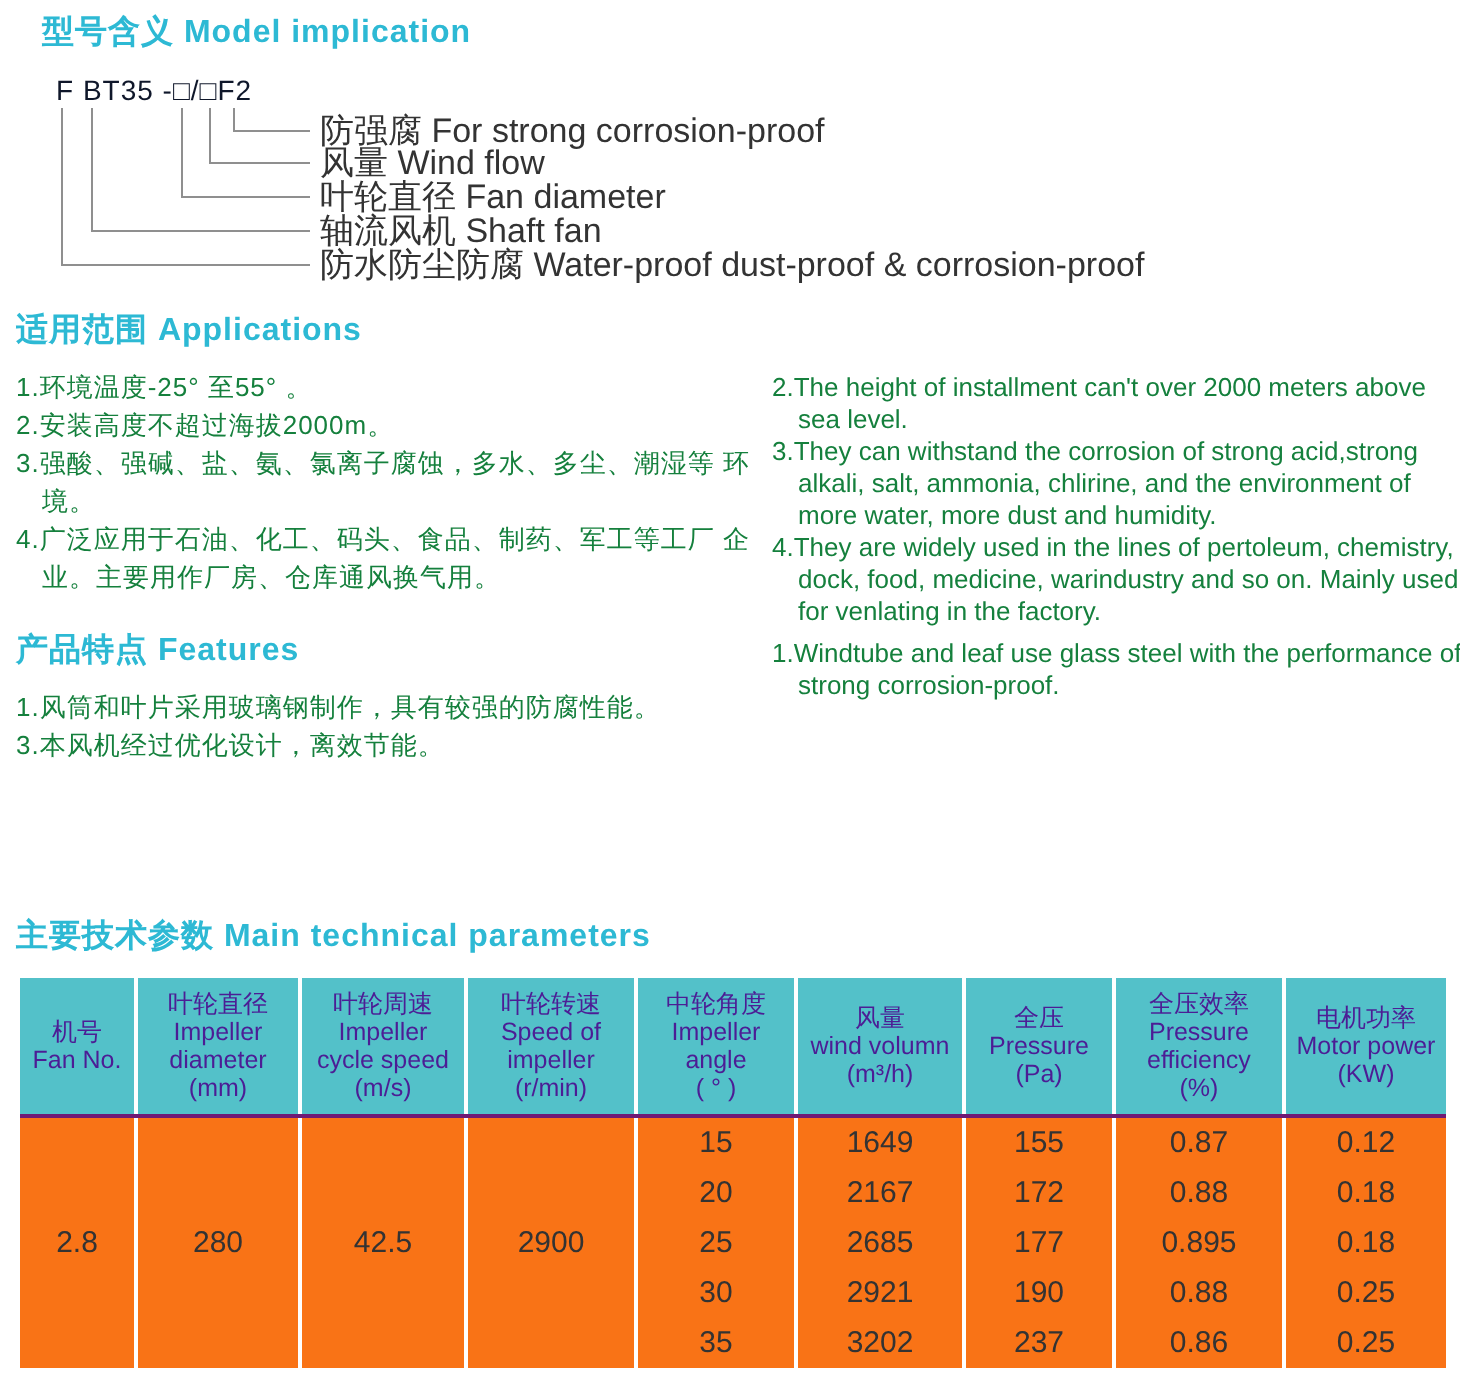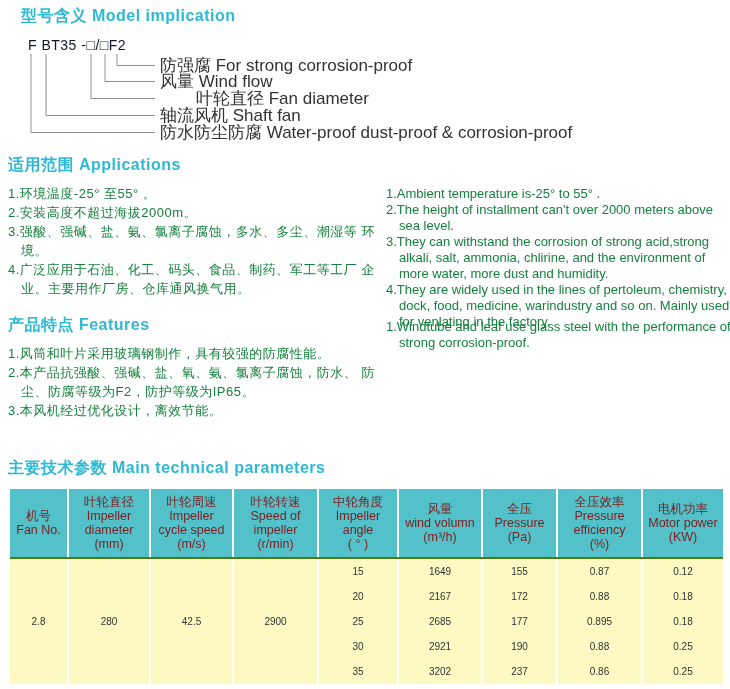--- a/index.html
+++ b/index.html
@@ -23,44 +23,44 @@
     position:absolute;left:28px;top:37px;font-size:14px;color:#0f172a;
     letter-spacing:.5px;white-space:nowrap;
   }
   #model-lines{position:absolute;left:0;top:0;width:730px;height:160px;}
   #model-labels .model-label{
     position:absolute;left:160px;font-size:17px;color:#333;white-space:nowrap;
     line-height:15px;
   }
   #model-labels .model-label:nth-child(1){top:58px;}
   #model-labels .model-label:nth-child(2){top:74px;}
-  #model-labels .model-label:nth-child(3){top:91px;margin-left:36px;}
+  #model-labels .model-label:nth-child(3){top:91px;}
   #model-labels .model-label:nth-child(4){top:108px;}
   #model-labels .model-label:nth-child(5){top:125px;}
 
   
   .list{position:absolute;font-size:13px;color:#15803d;}
   .list .li{padding-left:13px;text-indent:-13px;}
   .cn .li{line-height:19px;letter-spacing:.5px;}
   .en .li{line-height:16px;}
   #app-cn{left:8px;top:184px;width:372px;}
   #app-en{left:386px;top:186px;width:345px;}
   #feat-cn{left:8px;top:344px;width:372px;}
   #feat-en{left:386px;top:319px;width:345px;}
 
   
   #table-wrap{position:absolute;left:10px;top:489px;width:713px;}
   table{border-collapse:collapse;width:713px;table-layout:fixed;}
   th{
-    background:#53c1c9;color:#7f1d1d;font-weight:normal;
+    background:#53c1c9;color:#4c1d95;font-weight:normal;
     font-size:12.5px;line-height:14px;height:68px;vertical-align:middle;
-    border-left:2px solid #fff;border-bottom:2px solid #4d7c0f;padding:0;
+    border-left:2px solid #fff;border-bottom:2px solid #701a75;padding:0;
   }
   td{
-    background:#fef9c3;color:#333;font-size:10px;text-align:center;
+    background:#f97316;color:#333;font-size:15px;text-align:center;
     vertical-align:middle;border-left:2px solid #fff;height:25px;padding:0;
   }
   th:first-child,td.first{border-left:none;}
 </style>
 </head>
 <body>
 
 <div class="heading" id="h-model">型号含义 Model implication</div>
 
 <svg id="model-lines" viewBox="0 0 730 160" xmlns="http://www.w3.org/2000/svg">
@@ -86,31 +86,29 @@
 <div class="heading" id="h-apps">适用范围 Applications</div>
 
 <div class="list cn" id="app-cn">
     <div class="li">1.环境温度-25° 至55° 。</div>
     <div class="li">2.安装高度不超过海拔2000m。</div>
     <div class="li">3.强酸、强碱、盐、氨、氯离子腐蚀，多水、多尘、潮湿等 环境。</div>
     <div class="li">4.广泛应用于石油、化工、码头、食品、制药、军工等工厂 企业。主要用作厂房、仓库通风换气用。</div>
   </div>
 
 <div class="list en" id="app-en">
-    <div class="li">1.Ambient temperature is-25° to 55° .</div>
     <div class="li">2.The height of installment can't over 2000 meters above sea level.</div>
     <div class="li">3.They can withstand the corrosion of strong acid,strong alkali, salt, ammonia, chlirine, and the environment of more water, more dust and humidity.</div>
     <div class="li">4.They are widely used in the lines of pertoleum, chemistry, dock, food, medicine, warindustry and so on. Mainly used for venlating in the factory.</div>
   </div>
 
 <div class="heading" id="h-feat">产品特点 Features</div>
 
 <div class="list cn" id="feat-cn">
     <div class="li">1.风筒和叶片采用玻璃钢制作，具有较强的防腐性能。</div>
-    <div class="li">2.本产品抗强酸、强碱、盐、氧、氨、氯离子腐蚀，防水、 防尘、防腐等级为F2，防护等级为IP65。</div>
     <div class="li">3.本风机经过优化设计，离效节能。</div>
   </div>
 
 <div class="list en" id="feat-en">
     <div class="li">1.Windtube and leaf use glass steel with the performance of strong corrosion-proof.</div>
   </div>
 
 <div class="heading" id="h-params">主要技术参数 Main technical parameters</div>
 
 <div id="table-wrap">

